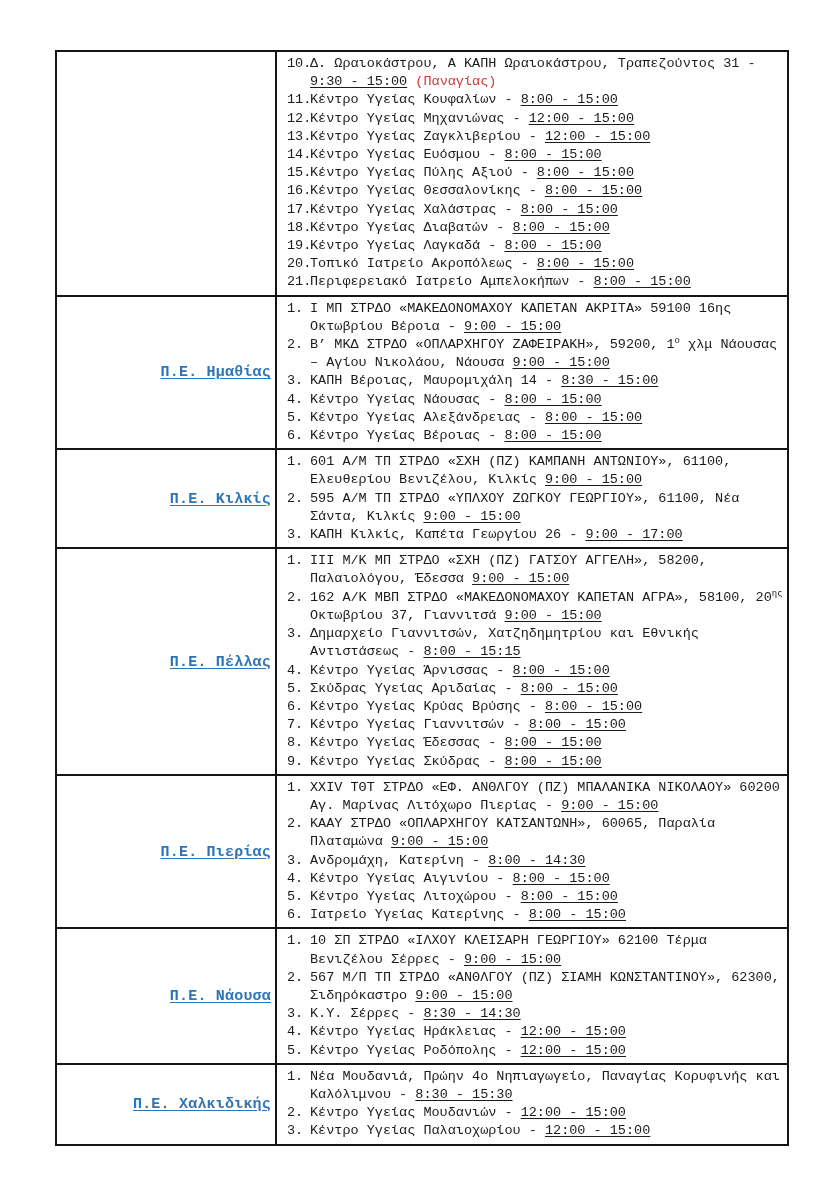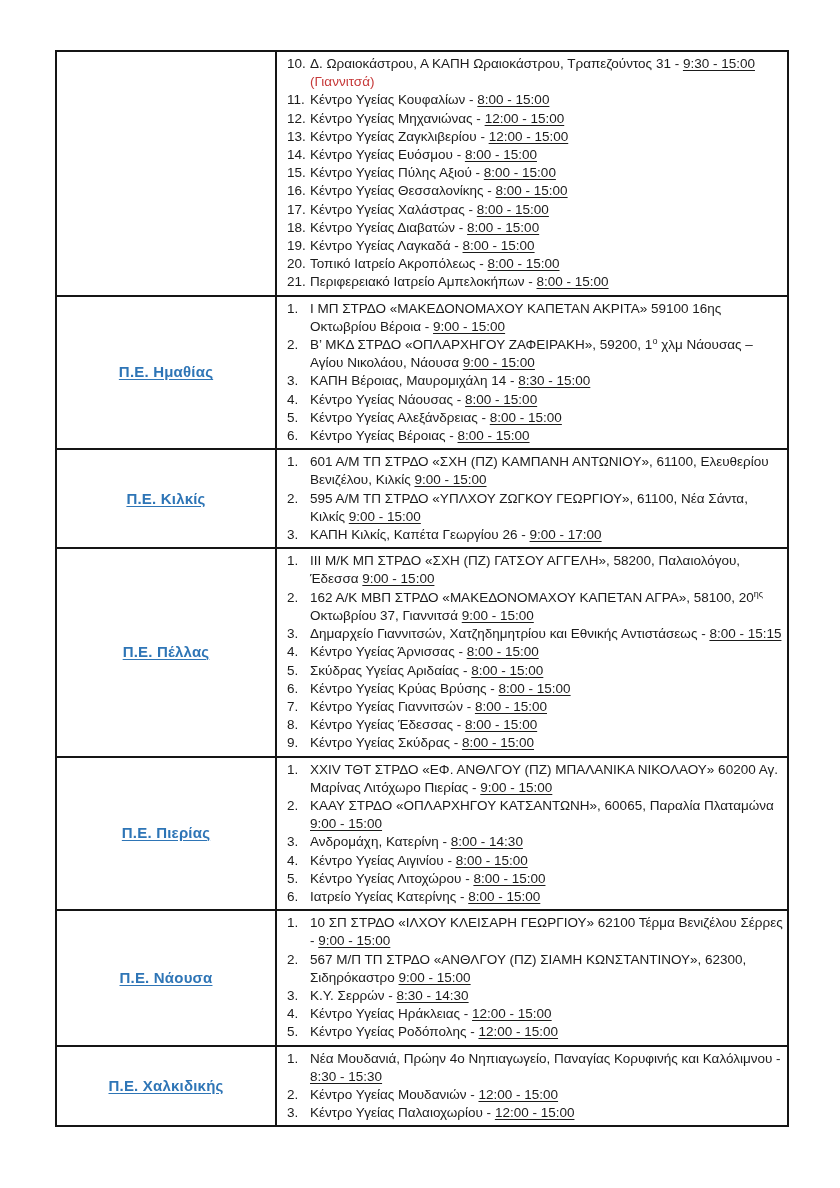--- a/index.html
+++ b/index.html
@@ -10,34 +10,34 @@
     --page-bg:#FFFFFF;
   }
   html,body{margin:0;padding:0;}
   body{
     width:840px;height:1188px;
     background:var(--page-bg);
     font-family:"Liberation Sans","DejaVu Sans",sans-serif;
     color:var(--body-text);
     -webkit-font-smoothing:antialiased;
   }
-  .page{position:relative;width:840px;height:1188px;overflow:hidden;}
+  .page{position:relative;width:840px;height:1188px;overflow:hidden;font-family:Liberation Mono, monospace;}
   table.doc{
     position:absolute;left:55px;top:50px;
     width:734px;
     border-collapse:collapse;
     table-layout:fixed;
   }
   table.doc td{
     border:2px solid var(--table-border);
     vertical-align:middle;
   }
   td.region{
     width:210px;
-    text-align:center;
+    text-align:right;
     padding:13px 4px;
   }
   .region-link{
     color:var(--region-link);
     font-weight:bold;
     font-size:15px;
     text-decoration:underline;
     text-underline-offset:2px;
     letter-spacing:.2px;
     cursor:pointer;
@@ -71,21 +71,21 @@
 </head>
 <body>
 
 <div class="page">
   <table class="doc">
     <tbody id="table-body">
         <tr>
           <td class="region"></td>
           <td class="items">
             <ol class="loc-list">
-              <li><span class="num">10.</span><span>Δ. Ωραιοκάστρου, Α ΚΑΠΗ Ωραιοκάστρου, Τραπεζούντος 31 - </span><span class="time">9:30 - 15:00</span><span> </span><span class="note-red">(Γιαννιτσά)</span></li>
+              <li><span class="num">10.</span><span>Δ. Ωραιοκάστρου, Α ΚΑΠΗ Ωραιοκάστρου, Τραπεζούντος 31 - </span><span class="time">9:30 - 15:00</span><span> </span><span class="note-red">(Παναγίας)</span></li>
               <li><span class="num">11.</span><span>Κέντρο Υγείας Κουφαλίων - </span><span class="time">8:00 - 15:00</span></li>
               <li><span class="num">12.</span><span>Κέντρο Υγείας Μηχανιώνας - </span><span class="time">12:00 - 15:00</span></li>
               <li><span class="num">13.</span><span>Κέντρο Υγείας Ζαγκλιβερίου - </span><span class="time">12:00 - 15:00</span></li>
               <li><span class="num">14.</span><span>Κέντρο Υγείας Ευόσμου - </span><span class="time">8:00 - 15:00</span></li>
               <li><span class="num">15.</span><span>Κέντρο Υγείας Πύλης Αξιού - </span><span class="time">8:00 - 15:00</span></li>
               <li><span class="num">16.</span><span>Κέντρο Υγείας Θεσσαλονίκης - </span><span class="time">8:00 - 15:00</span></li>
               <li><span class="num">17.</span><span>Κέντρο Υγείας Χαλάστρας - </span><span class="time">8:00 - 15:00</span></li>
               <li><span class="num">18.</span><span>Κέντρο Υγείας Διαβατών - </span><span class="time">8:00 - 15:00</span></li>
               <li><span class="num">19.</span><span>Κέντρο Υγείας Λαγκαδά - </span><span class="time">8:00 - 15:00</span></li>
               <li><span class="num">20.</span><span>Τοπικό Ιατρείο Ακροπόλεως - </span><span class="time">8:00 - 15:00</span></li>
@@ -144,21 +144,21 @@
               <li><span class="num">6.</span><span>Ιατρείο Υγείας Κατερίνης - </span><span class="time">8:00 - 15:00</span></li>
             </ol>
           </td>
         </tr>
         <tr>
           <td class="region"><span class="region-link">Π.Ε. Νάουσα</span></td>
           <td class="items">
             <ol class="loc-list">
               <li><span class="num">1.</span><span>10 ΣΠ ΣΤΡΔΟ «ΙΛΧΟΥ ΚΛΕΙΣΑΡΗ ΓΕΩΡΓΙΟΥ» 62100 Τέρμα Βενιζέλου Σέρρες - </span><span class="time">9:00 - 15:00</span></li>
               <li><span class="num">2.</span><span>567 Μ/Π ΤΠ ΣΤΡΔΟ «ΑΝΘΛΓΟΥ (ΠΖ) ΣΙΑΜΗ ΚΩΝΣΤΑΝΤΙΝΟΥ», 62300, Σιδηρόκαστρο </span><span class="time">9:00 - 15:00</span></li>
-              <li><span class="num">3.</span><span>Κ.Υ. Σερρών - </span><span class="time">8:30 - 14:30</span></li>
+              <li><span class="num">3.</span><span>Κ.Υ. Σέρρες - </span><span class="time">8:30 - 14:30</span></li>
               <li><span class="num">4.</span><span>Κέντρο Υγείας Ηράκλειας - </span><span class="time">12:00 - 15:00</span></li>
               <li><span class="num">5.</span><span>Κέντρο Υγείας Ροδόπολης - </span><span class="time">12:00 - 15:00</span></li>
             </ol>
           </td>
         </tr>
         <tr>
           <td class="region"><span class="region-link">Π.Ε. Χαλκιδικής</span></td>
           <td class="items">
             <ol class="loc-list">
               <li><span class="num">1.</span><span>Νέα Μουδανιά, Πρώην 4ο Νηπιαγωγείο, Παναγίας Κορυφινής και Καλόλιμνου - </span><span class="time">8:30 - 15:30</span></li>

